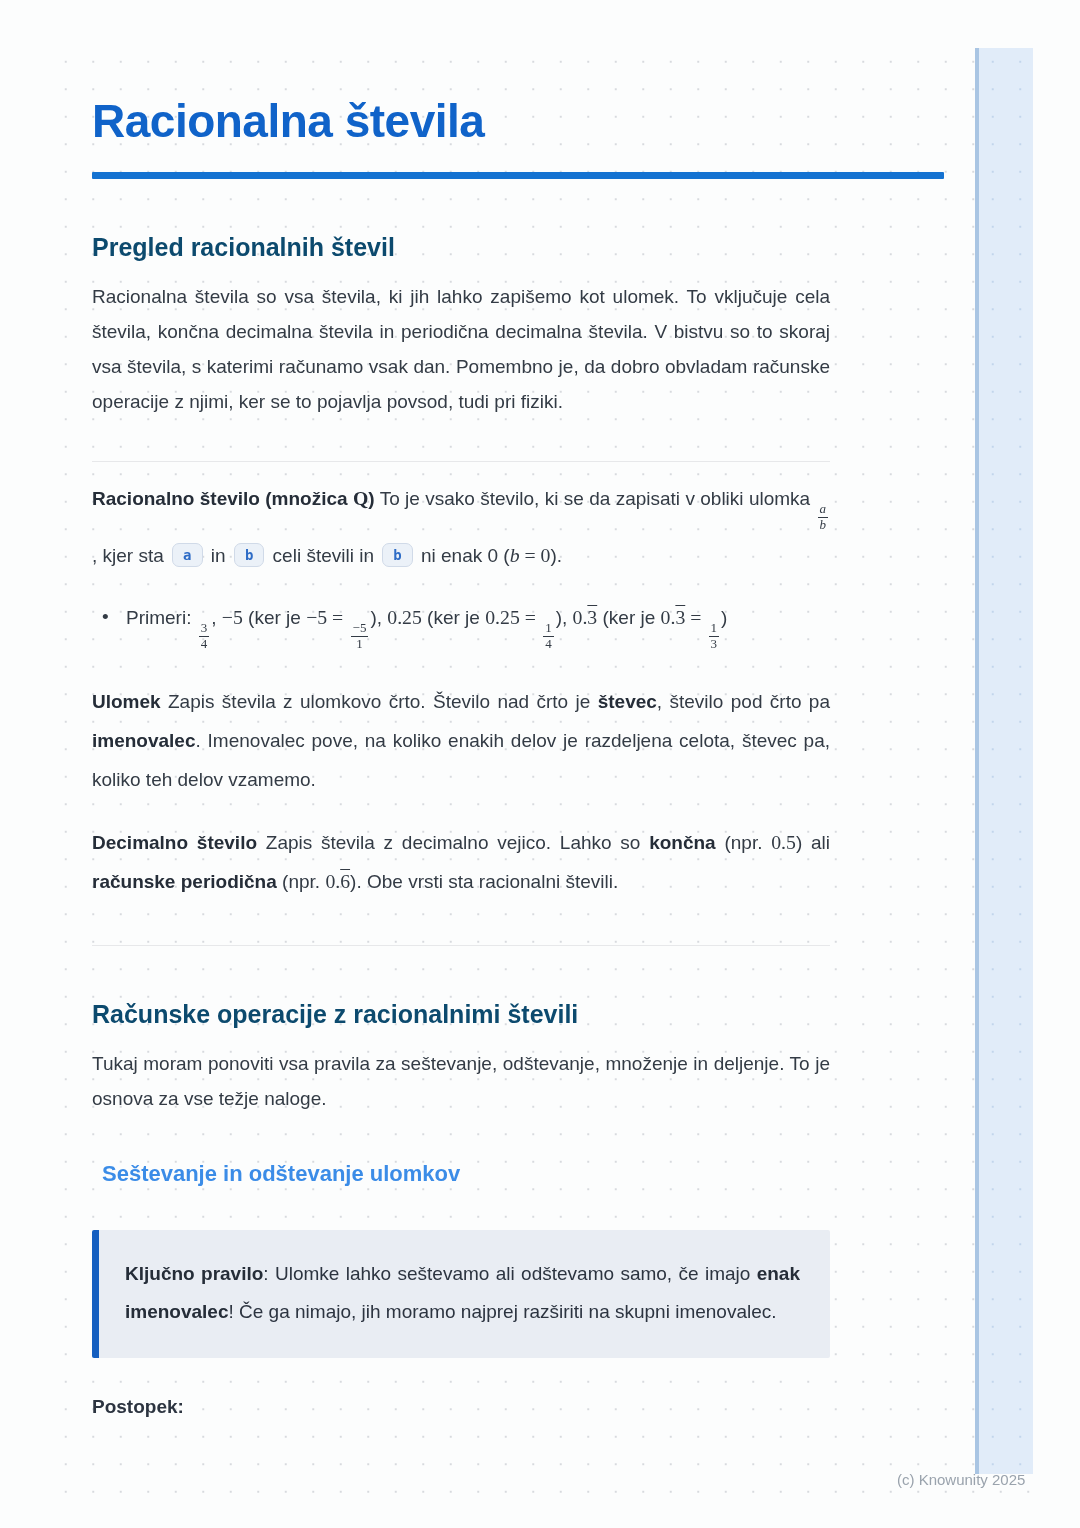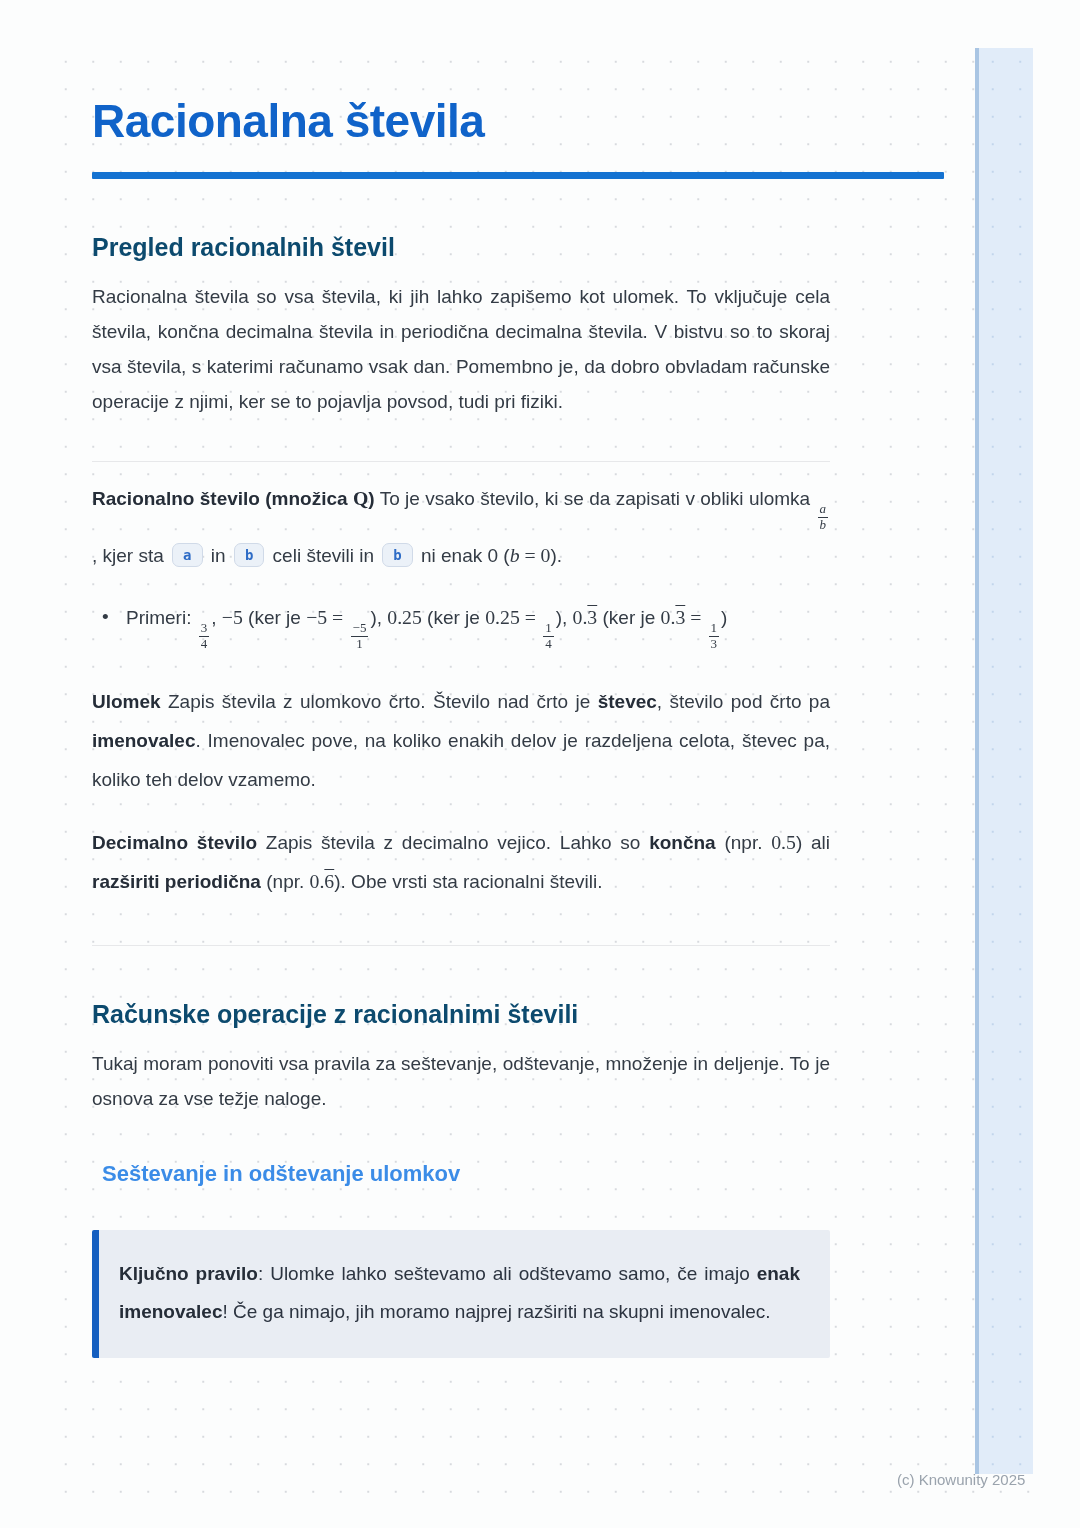--- a/index.html
+++ b/index.html
@@ -75,21 +75,21 @@
     font-family:"Liberation Serif",serif;font-size:13px;line-height:1.15;
     vertical-align:-8px;margin:0 2px;
   }
   .fr .nu{border-bottom:1px solid #333b45;padding:0 2px;}
   .fr .de{padding:0 2px;}
   .fr i{font-style:italic;}
   
   .callout{
     margin-top:42px;width:738px;box-sizing:border-box;
     background:#e9edf3;border-left:7px solid #155fc0;border-radius:2px;
-    padding:25px 30px 27px 20px;
+    padding:25px 30px 27px 26px;
   }
   .callout p{
     margin:0;font-size:19px;line-height:38px;text-align:justify;color:#2c3440;
   }
   .label{
     margin:38px 0 0 0;font-size:19px;font-weight:bold;color:#2c3440;
   }
   .copyright{
     position:absolute;left:897px;top:1439px;z-index:3;
     font-size:15px;color:#9aa3ad;margin-top:32px;
@@ -127,28 +127,29 @@
         </span>), <span class="m">0.25</span> (ker je <span class="m">0.25 =</span> <span class="fr">
           <span class="nu">1</span>
           <span class="de">4</span>
         </span>), <span class="m">0.<span class="ov">3</span></span> (ker je <span class="m">0.<span class="ov">3</span> =</span> <span class="fr">
           <span class="nu">1</span>
           <span class="de">3</span>
         </span>)</span>
   </div>
 
   <p class="body p3"><b>Ulomek</b> Zapis števila z ulomkovo črto. Število nad črto je <b>števec</b>, število pod črto pa <b>imenovalec</b>. Imenovalec pove, na koliko enakih delov je razdeljena celota, števec pa, koliko teh delov vzamemo.</p>
-  <p class="body p4"><b>Decimalno število</b> Zapis števila z decimalno vejico. Lahko so <b>končna</b> (npr. <span class="m">0.5</span>) ali <b>razširiti periodična</b> (npr. <span class="m">0.<span class="ov">6</span></span>). Obe vrsti sta racionalni števili.</p>
+  <p class="body p4"><b>Decimalno število</b> Zapis števila z decimalno vejico. Lahko so <b>končna</b> (npr. <span class="m">0.5</span>) ali <b>računske periodična</b> (npr. <span class="m">0.<span class="ov">6</span></span>). Obe vrsti sta racionalni števili.</p>
 
   <div class="divider divider2"></div>
 
   <h2>Računske operacije z racionalnimi števili</h2>
   <p class="body">Tukaj moram ponoviti vsa pravila za seštevanje, odštevanje, množenje in deljenje. To je osnova za vse težje naloge.</p>
 
   <h3>Seštevanje in odštevanje ulomkov</h3>
 
   <aside class="callout">
     <p><b>Ključno pravilo</b>: Ulomke lahko seštevamo ali odštevamo samo, če imajo <b>enak imenovalec</b>! Če ga nimajo, jih moramo najprej razširiti na skupni imenovalec.</p>
   </aside>
 
+  <p class="label">Postopek:</p>
 </main>
 
 <div class="copyright">(c) Knowunity 2025</div>
 
 </body></html>

